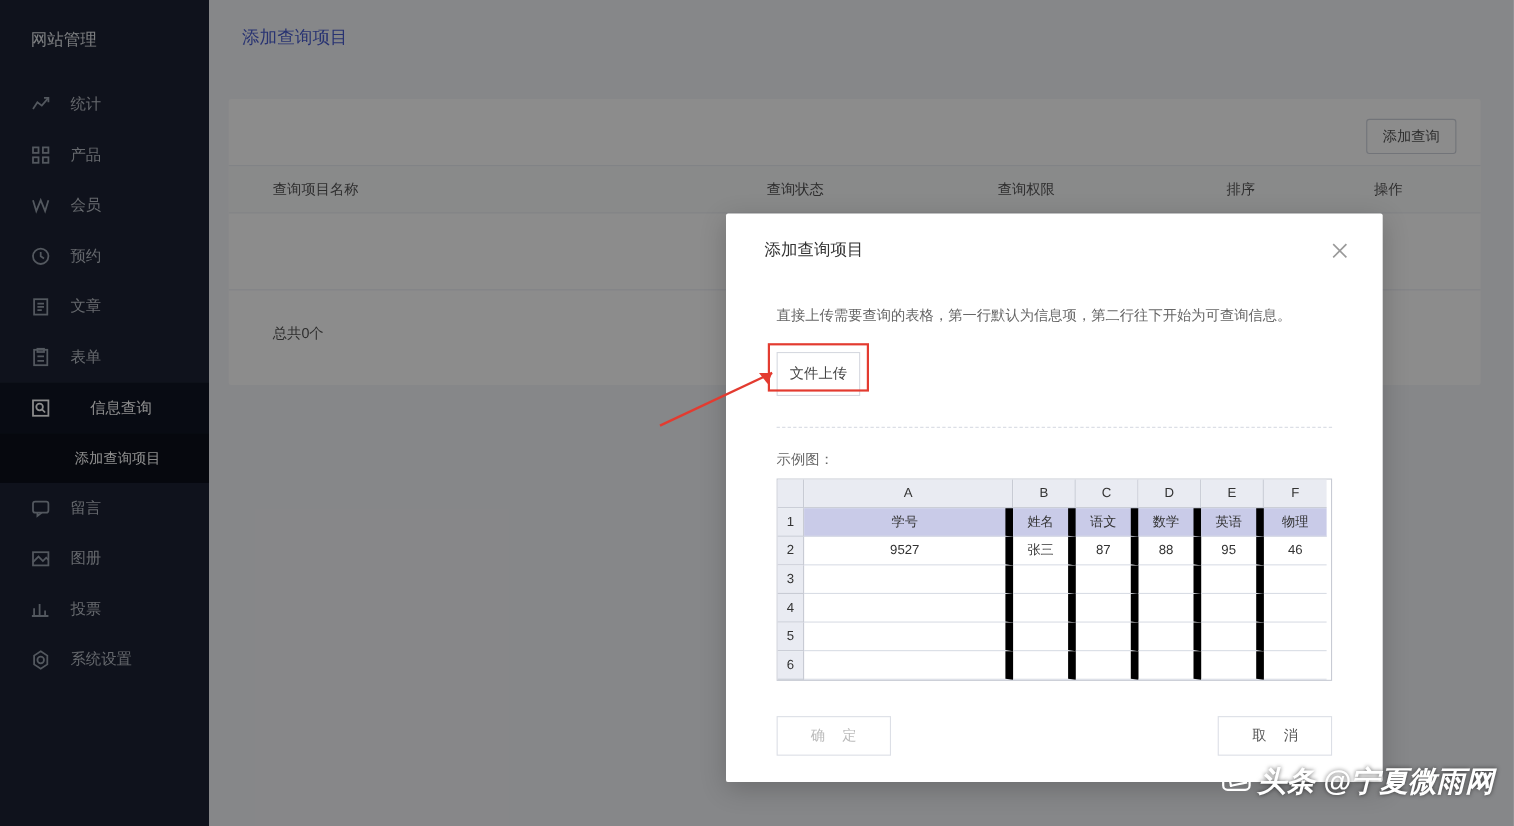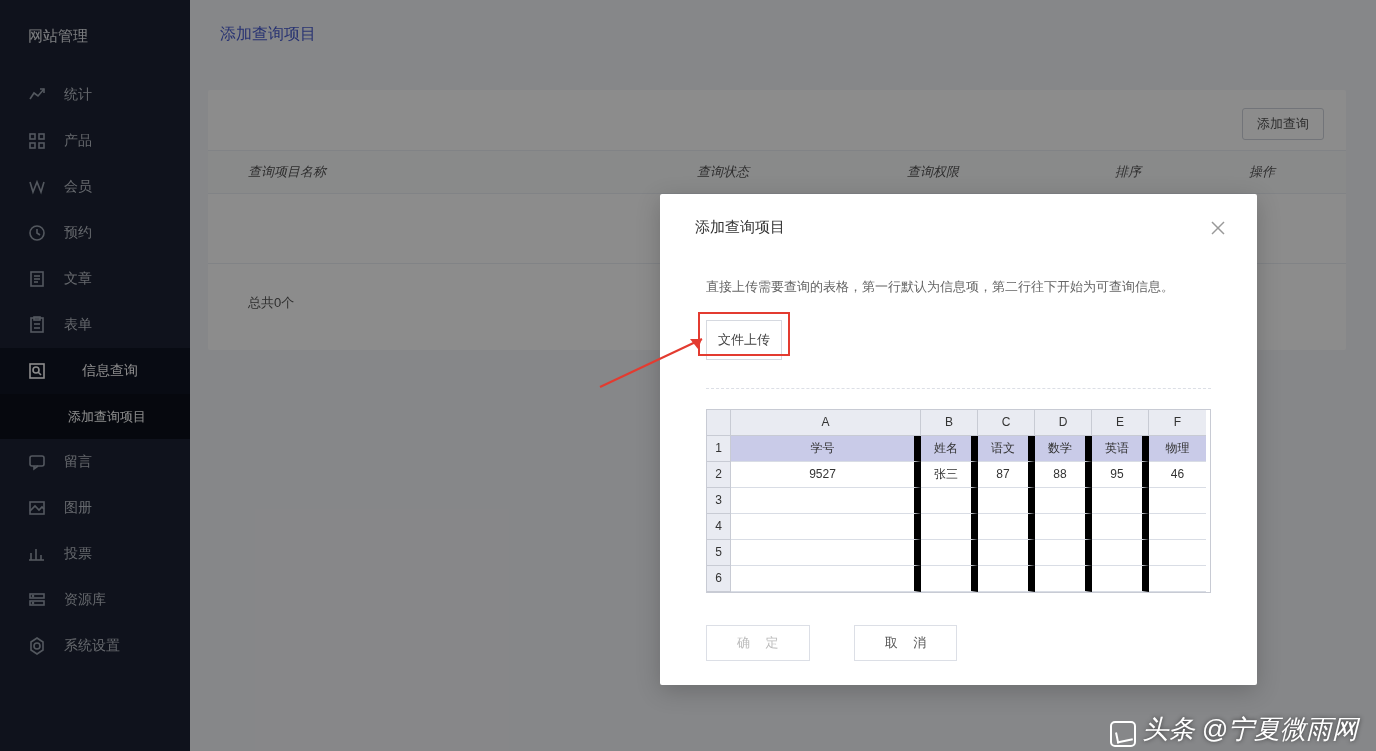--- a/index.html
+++ b/index.html
@@ -90,21 +90,20 @@
       cursor: pointer;
     }
     .table-head {
       display: flex;
       padding: 12px 40px;
       border-top: 1px solid #ebeef4;
       border-bottom: 1px solid #ebeef4;
       font-size: 13px;
       color: #555;
       background: #fafbfc;
-      font-style: italic;
     }
     .th1 { width: 370px; }
     .th2 { width: 210px; text-align: center; }
     .th3 { width: 210px; text-align: center; }
     .th4 { width: 180px; text-align: center; }
     .th5 { flex: 1; text-align: center; }
     .empty-row {
       height: 70px;
       border-bottom: 1px solid #ebeef4;
     }
@@ -208,21 +207,21 @@
       display: flex; align-items: center; justify-content: center;
       color: #333;
     }
     .cA { width: 190px; }
     .cB,.cC,.cD,.cE,.cF { width: 57px; }
     .header-cell { background: #c9cbe8; font-weight: normal; }
     .sheet .last-col { border-right: none; }
 
     .modal-footer {
       display: flex;
-      justify-content: flex-start;
+      justify-content: space-between;
       gap: 44px;
       margin-top: 32px;
     }
     .btn-primary-ghost {
       border: 1px solid #dcdfe6;
       background: #fff;
       padding: 8px 24px;
       font-size: 13px;
       letter-spacing: 6px;
       text-indent: 6px;
@@ -246,27 +245,27 @@
       left: 592px; top: 325px;
       width: 130px; height: 70px;
       pointer-events: none;
     }
     .arrow svg line, .arrow svg polyline { stroke: #e33b30; stroke-width: 2.2; fill: none; }
     .arrow svg polygon { fill: #e33b30; }
 
     
     .watermark {
       position: absolute;
-      right: 18px; bottom: 4px;
+      right: 18px; bottom: 23px;
       color: #fff;
       font-size: 26px;
       font-style: italic;
-      font-weight: 400;
+      font-weight: 700;
       text-shadow: 0 0 4px rgba(0,0,0,0.6);
-      display: flex; align-items: flex-end; gap: 6px;
+      display: flex; align-items: flex-start; gap: 6px;
     }
     .wm-logo {
       display: inline-block;
       width: 26px; height: 26px;
       border: 2px solid #fff;
       border-radius: 5px;
       position: relative;
     }
     .wm-logo::before {
       content: '';
@@ -376,31 +375,20 @@
   <div class="sidebar-item">
     <span class="icon-slot">
         <svg viewBox="0 0 18 18">
           <line x1="3" y1="15" x2="3" y2="8"></line>
           <line x1="8" y1="15" x2="8" y2="4"></line>
           <line x1="13" y1="15" x2="13" y2="10"></line>
           <line x1="1" y1="15" x2="16" y2="15"></line>
         </svg>
       </span>
     <span>投票</span>
-  </div>
-  <div class="sidebar-item">
-    <span class="icon-slot">
-        <svg viewBox="0 0 18 18">
-          <rect x="2" y="3" width="14" height="4"></rect>
-          <rect x="2" y="10" width="14" height="4"></rect>
-          <circle cx="5" cy="5" r="0.5"></circle>
-          <circle cx="5" cy="12" r="0.5"></circle>
-        </svg>
-      </span>
-    <span>资源库</span>
   </div>
   <div class="sidebar-item">
     <span class="icon-slot">
         <svg viewBox="0 0 18 18">
           <polygon points="9,1 15,5 15,13 9,17 3,13 3,5"></polygon>
           <circle cx="9" cy="9" r="3"></circle>
         </svg>
       </span>
     <span>系统设置</span>
   </div>
@@ -436,20 +424,21 @@
         </svg>
     </span>
   </div>
   <div class="modal-body">
     <div class="hint">直接上传需要查询的表格，第一行默认为信息项，第二行往下开始为可查询信息。</div>
     <div class="upload-wrap">
       <button class="upload-btn">文件上传</button>
       <div class="upload-highlight"></div>
     </div>
     <hr class="dashed-sep">
+    <div class="example-label">示例图：</div>
 
     <div class="sheet">
       <div class="sheet-row">
         <div class="cornercell"></div>
         <div class="colhead cA">A</div>
         <div class="colhead cB">B</div>
         <div class="colhead cC">C</div>
         <div class="colhead cD">D</div>
         <div class="colhead cE">E</div>
         <div class="colhead cF last-col">F</div>

